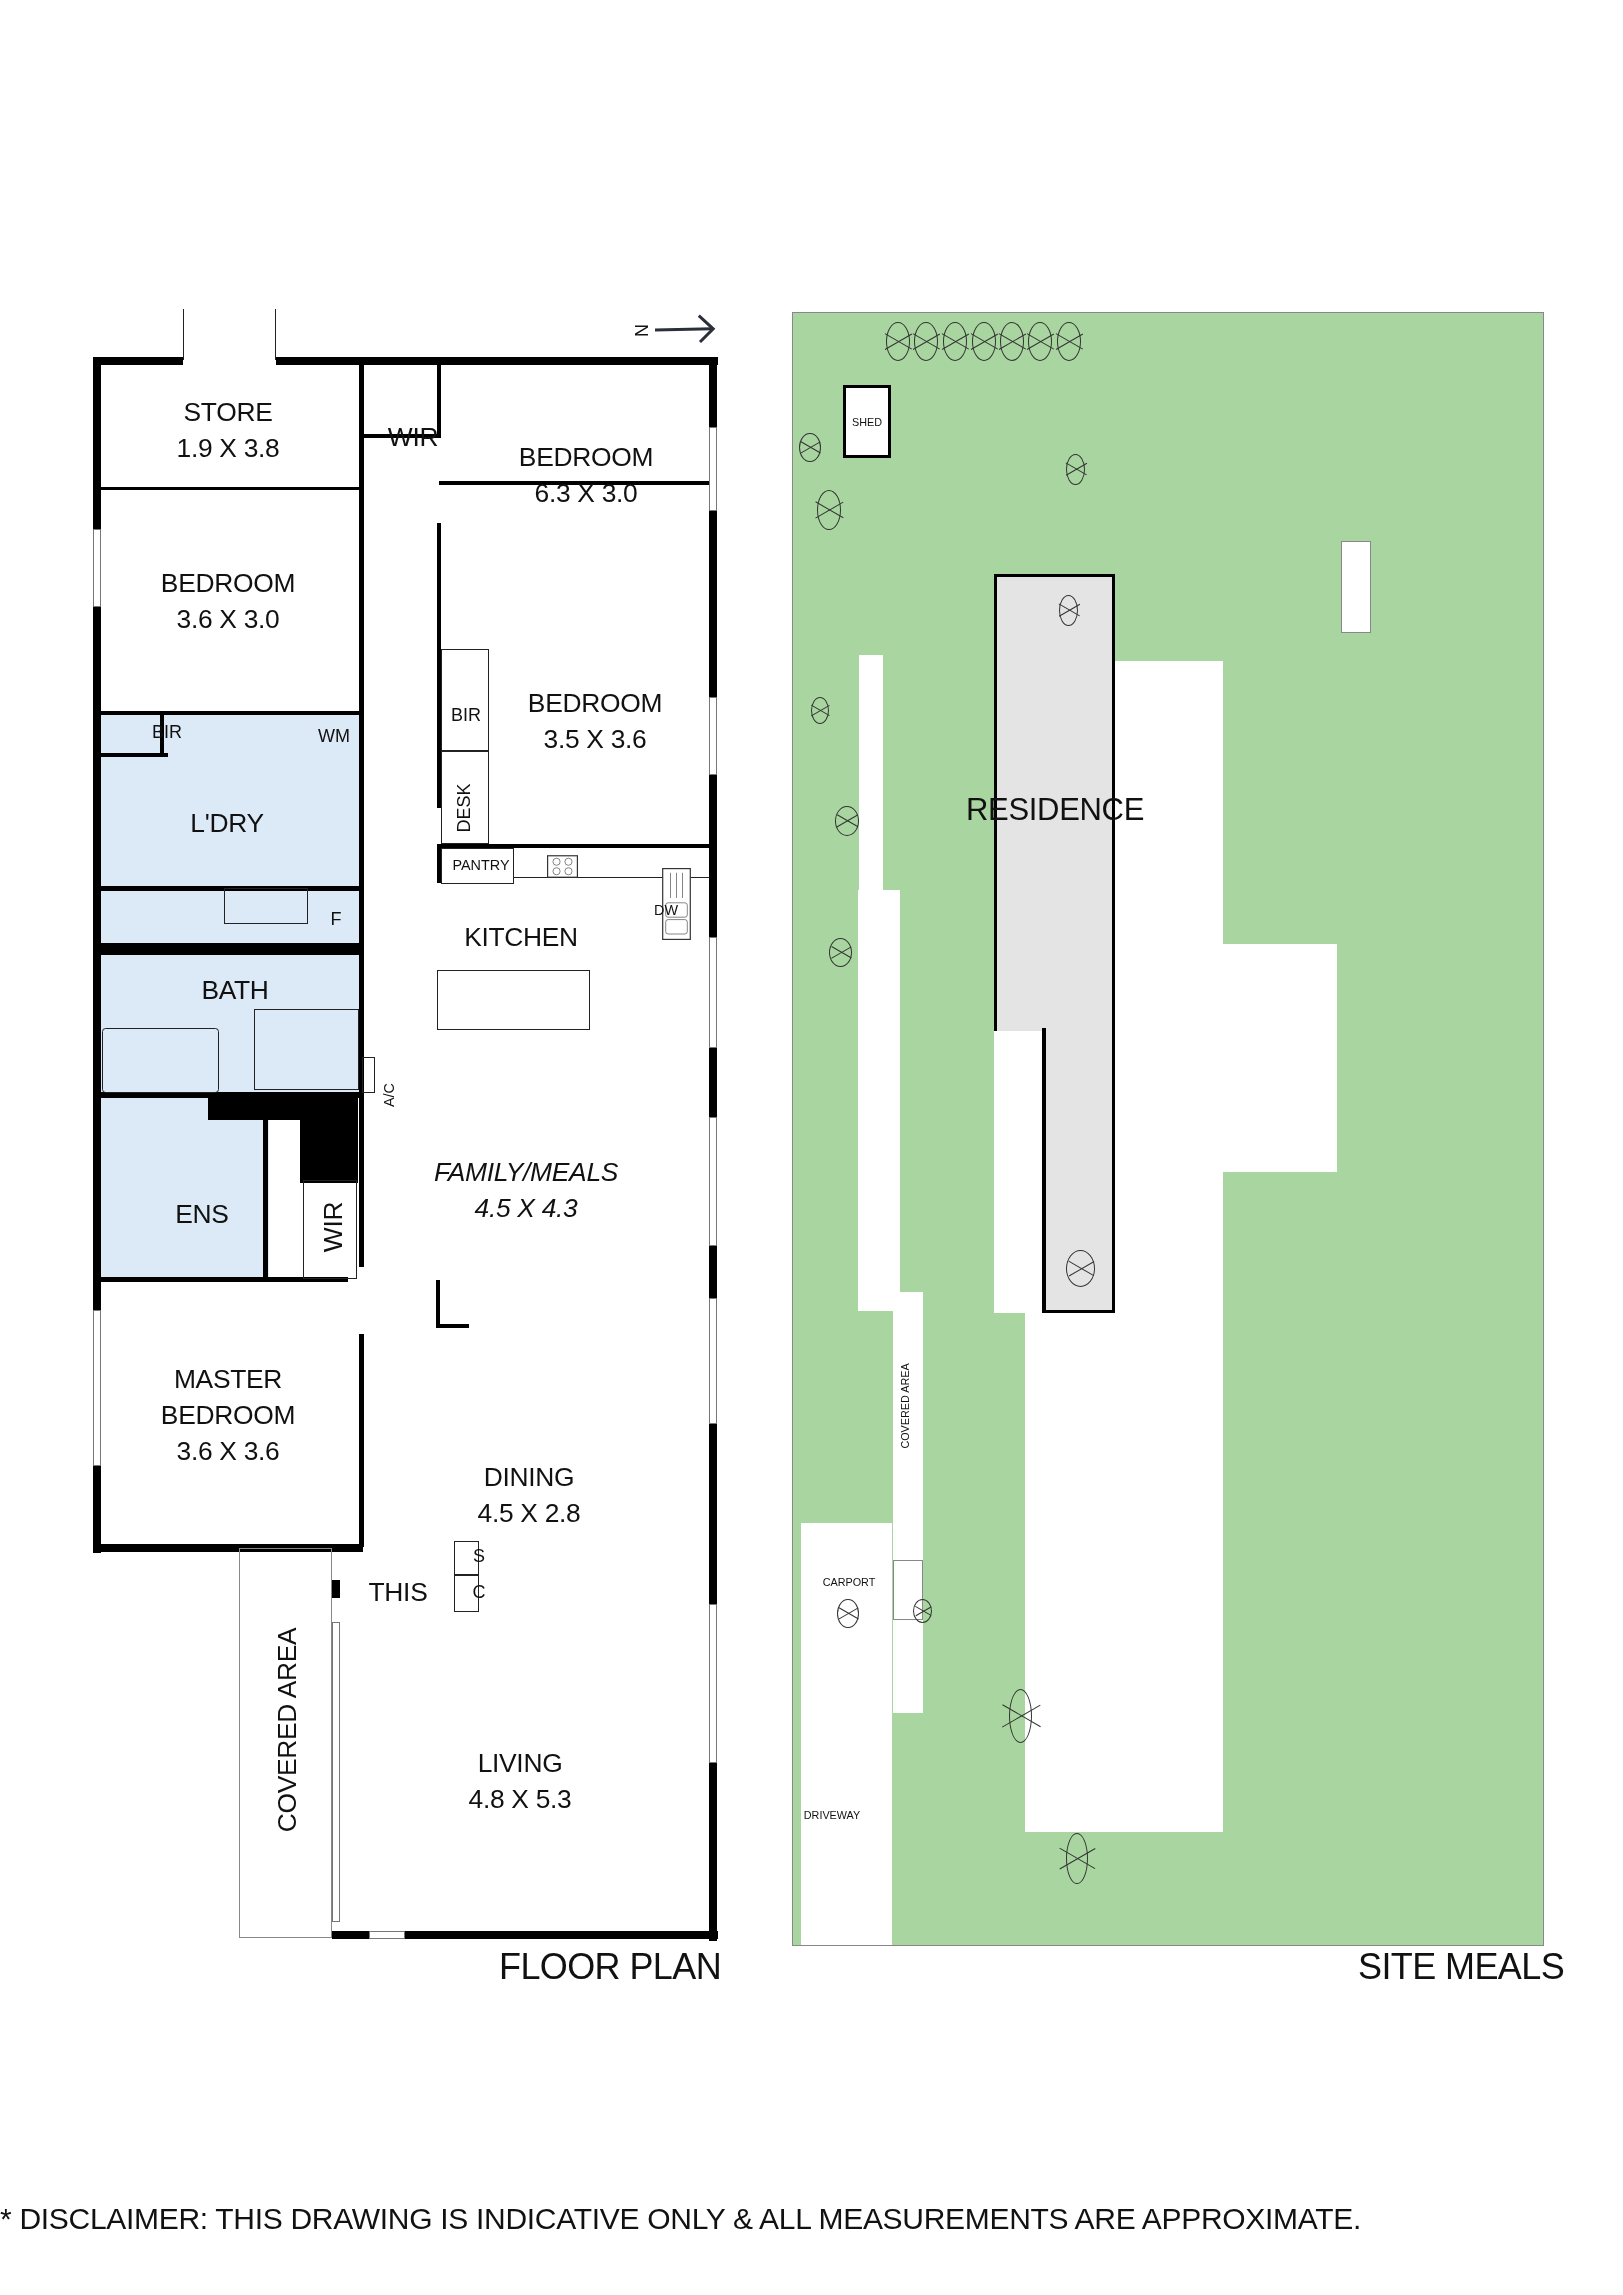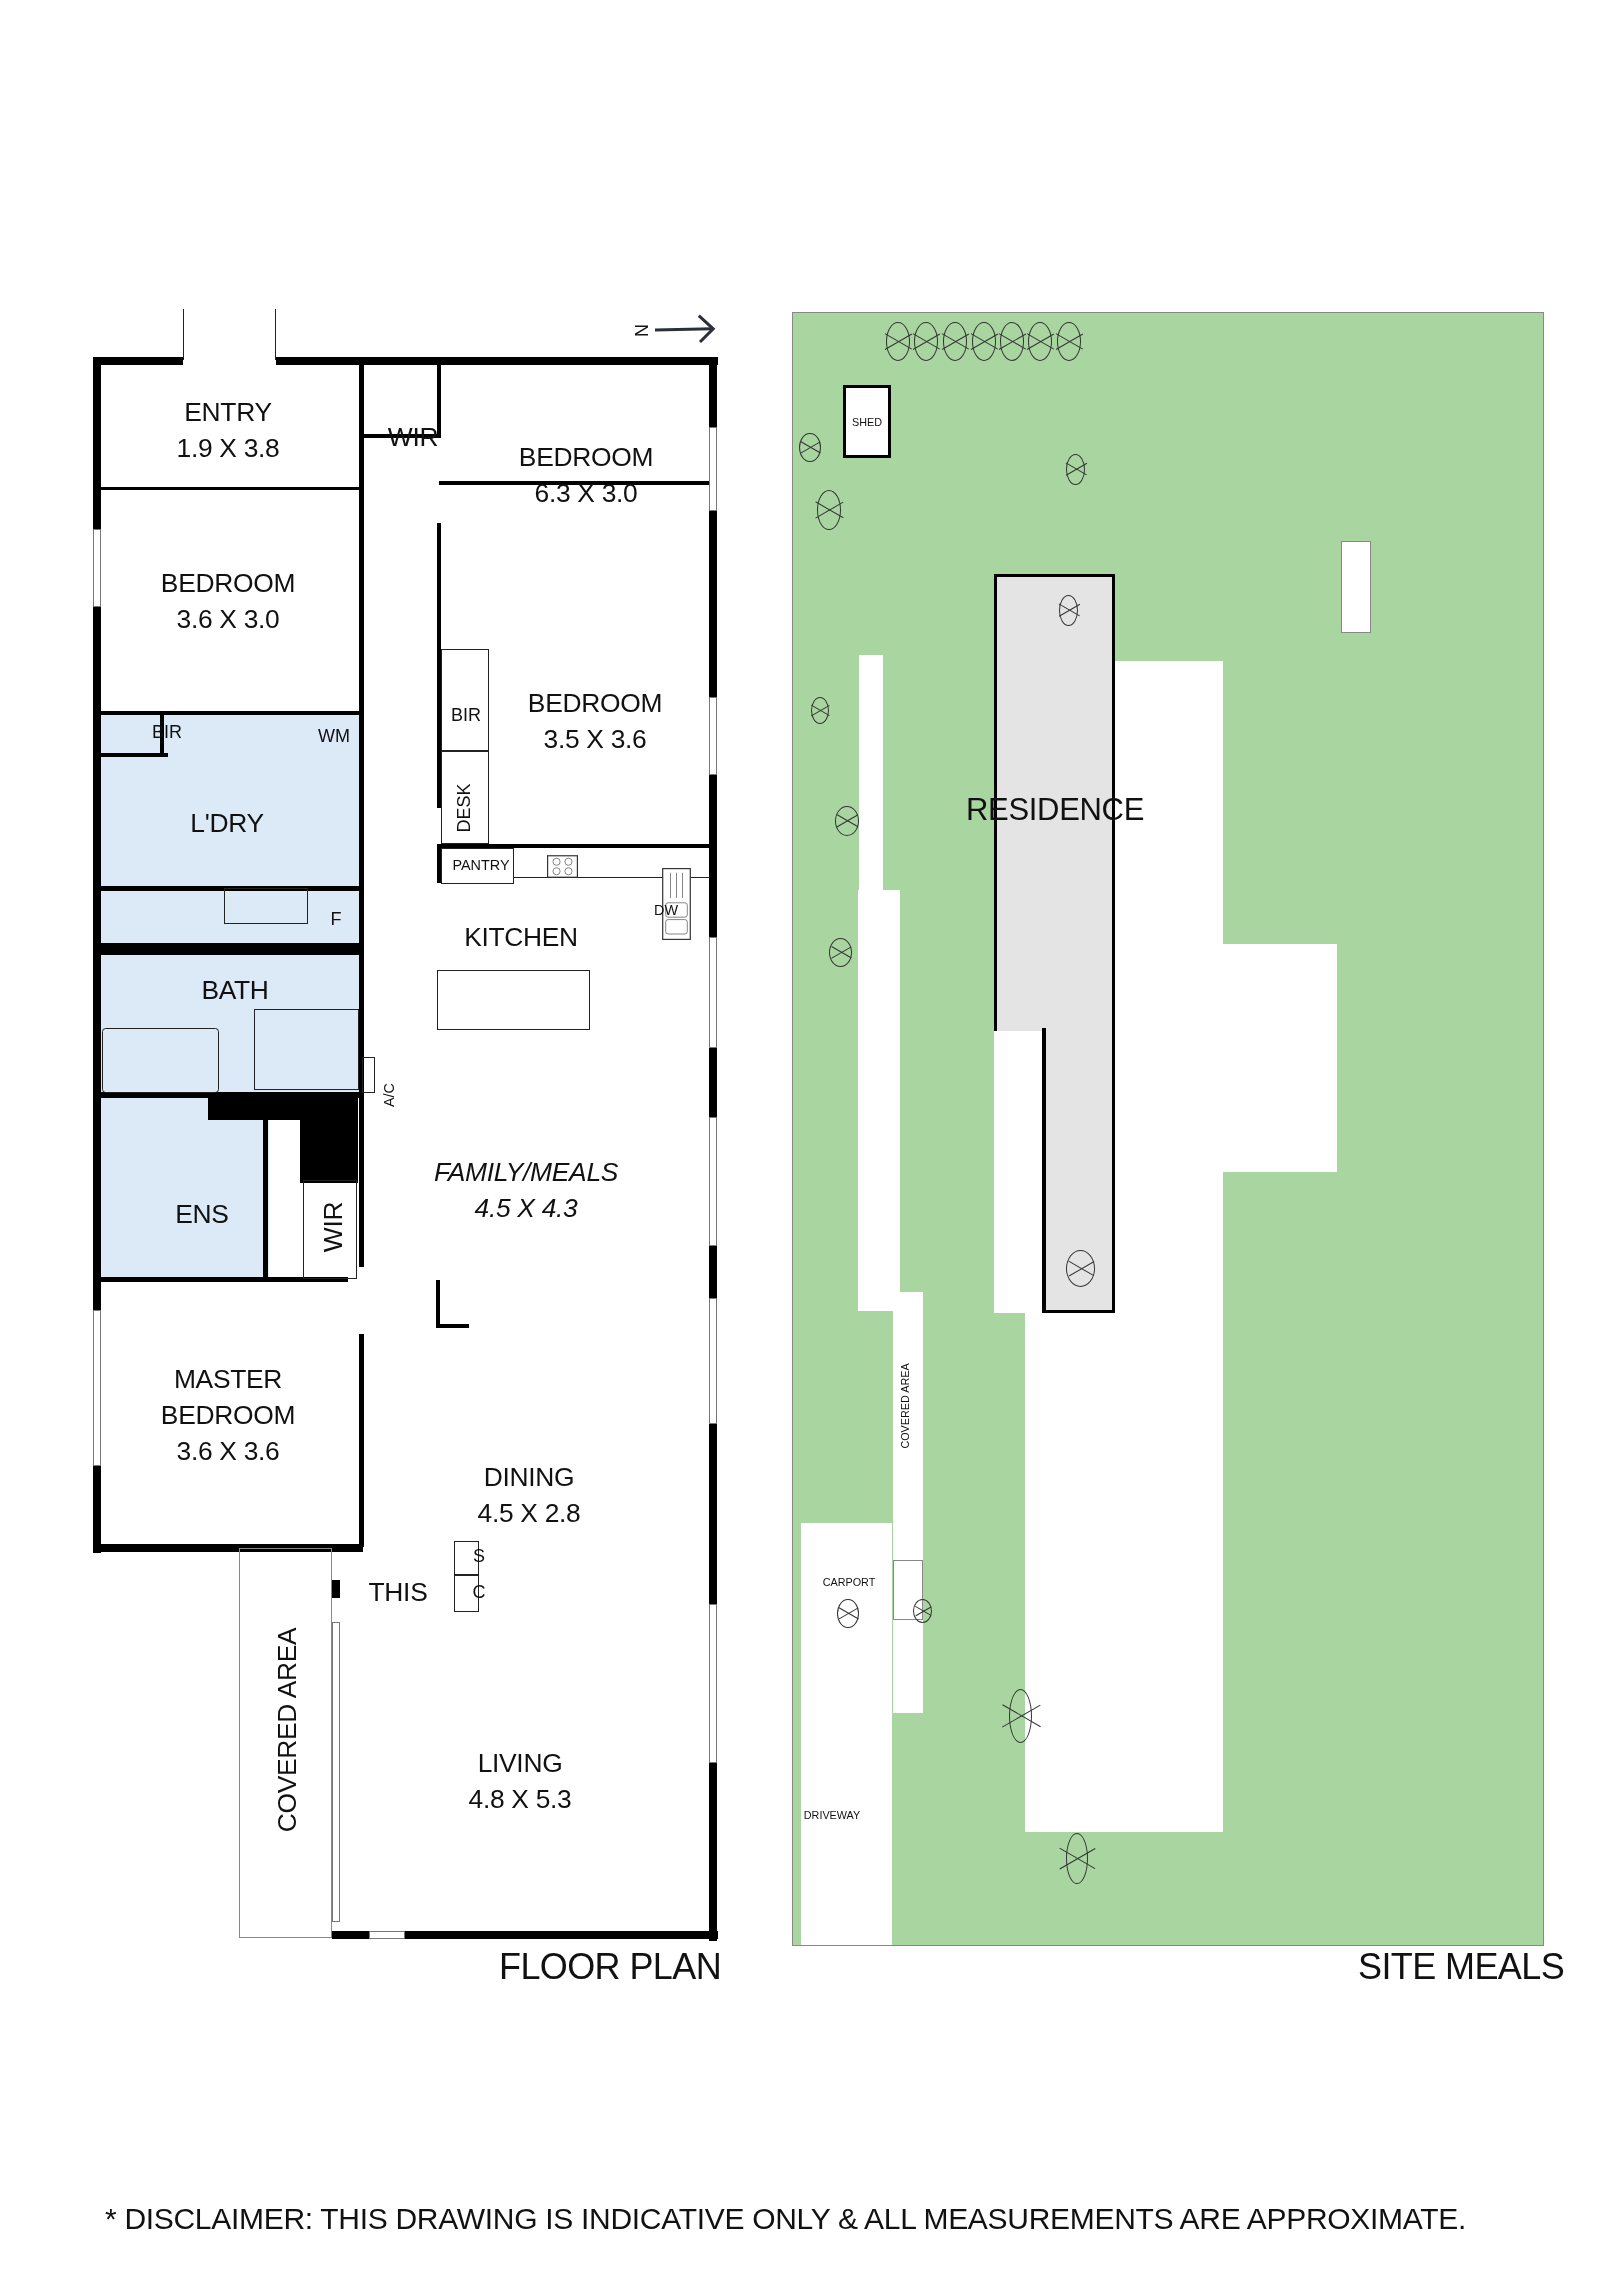--- a/index.html
+++ b/index.html
@@ -6,21 +6,21 @@
   body{width:1624px;height:2295px;position:relative;overflow:hidden;font-family:"Liberation Sans","DejaVu Sans",sans-serif;color:#111;}
   .abs{position:absolute;}
   .wall{position:absolute;background:#000;}
   .thin{position:absolute;border:1.2px solid #222;box-sizing:border-box;}
   .room-label{position:absolute;text-align:center;font-size:26.4px;line-height:36px;letter-spacing:-0.3px;color:#111;transform:translate(-50%,-50%);white-space:nowrap;}
   .small-label{position:absolute;font-size:18px;color:#111;transform:translate(-50%,-50%);white-space:nowrap;}
   .tiny-label{position:absolute;font-size:14.4px;color:#111;transform:translate(-50%,-50%);white-space:nowrap;}
   .wet{position:absolute;background:#dce9f7;}
   .window{position:absolute;background:#fff;border:0.6px solid #777;box-sizing:border-box;}
   .plan-title{position:absolute;font-size:36px;letter-spacing:-0.6px;color:#111;}
-  .disclaimer{position:absolute;left:0;width:1466px;text-align:right;font-size:30px;letter-spacing:-0.3px;top:2202px;}
+  .disclaimer{position:absolute;left:0;width:1466px;text-align:left;font-size:30px;letter-spacing:-0.3px;top:2202px;}
   .site{position:absolute;left:792px;top:312px;width:752px;height:1634px;background:#a9d6a0;border:1.2px solid #888;box-sizing:border-box;overflow:hidden;}
   .paved{position:absolute;background:#ffffff;border:0.6px solid #888;box-sizing:border-box;}
   .tree{position:absolute;border-radius:50%;border:1.2px solid #333;box-sizing:border-box;background:transparent;}
   .tree::before,.tree::after{content:"";position:absolute;left:50%;top:8%;width:0.6px;height:84%;background:#333;}
   .tree::after{transform:rotate(60deg);}
   .tree::before{transform:rotate(-60deg);}
   .vert{writing-mode:vertical-rl;transform:translate(-50%,-50%) rotate(180deg);}
 </style>
 </head>
 <body>
@@ -120,21 +120,21 @@
   <div class="window" style="left:709px;top:697px;width:8.4px;height:78px;"></div>
   <div class="window" style="left:709px;top:937px;width:8.4px;height:111px;"></div>
   <div class="window" style="left:709px;top:1117px;width:8.4px;height:129px;"></div>
   <div class="window" style="left:709px;top:1298px;width:8.4px;height:126px;"></div>
   <div class="window" style="left:709px;top:1604px;width:8.4px;height:159px;"></div>
   <div class="window" style="left:93px;top:1310px;width:8.4px;height:156px;"></div>
   <div class="window" style="left:332px;top:1622px;width:8.4px;height:300px;"></div>
   <div class="window" style="left:369px;top:1931px;width:36px;height:8.4px;"></div>
 
   <div class="room-label" style="left:228px;top:430px;">
-    <div>ENTRY</div>
+    <div>STORE</div>
     <div>1.9 X 3.8</div>
   </div>
   <div class="room-label" style="left:413px;top:437px;">WIR</div>
   <div class="room-label" style="left:586px;top:475px;">
     <div>BEDROOM</div>
     <div>6.3 X 3.0</div>
   </div>
   <div class="room-label" style="left:228px;top:601px;">
     <div>BEDROOM</div>
     <div>3.6 X 3.0</div>

